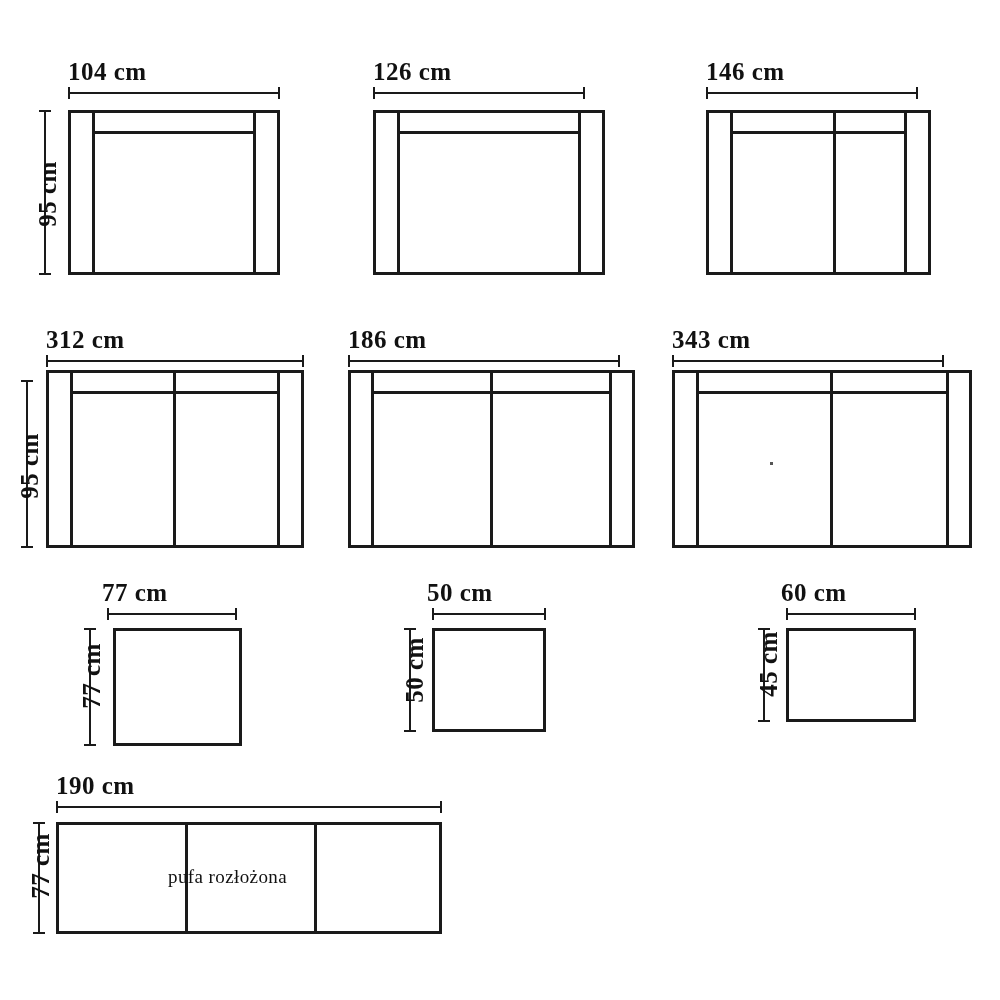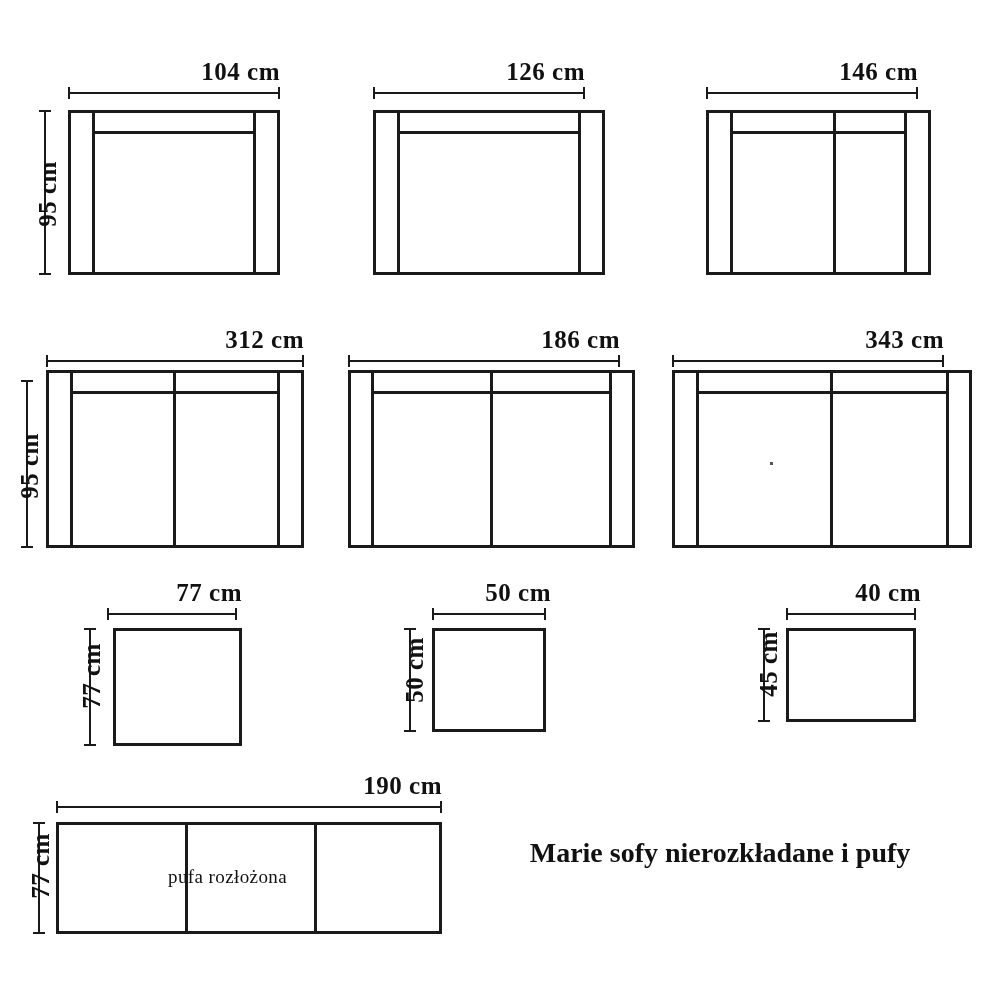--- a/index.html
+++ b/index.html
@@ -73,21 +73,21 @@
   }
   .dim-v .cap-t { top: 0; }
   .dim-v .cap-b { bottom: 0; }
 
   .label-h {
     position: absolute;
     font-weight: bold;
     font-size: 25px;
     letter-spacing: 0.5px;
     white-space: nowrap;
-    text-align: right;
+    text-align: left;
     font-family: "Liberation Serif", serif;
   }
   .label-v {
     position: absolute;
     font-weight: bold;
     font-size: 25px;
     letter-spacing: 0.5px;
     white-space: nowrap;
     transform-origin: 50% 50%;
     transform: rotate(-90deg);
@@ -247,21 +247,21 @@
     <div class="label-v" style="left:340px; top:656px; width:150px; text-align:center;">50 cm</div>
 
     <div class="box" style="left:432px; top:628px; width:114px; height:104px;"></div>
   </div>
 
   <div class="unit">
     <div class="dim-h" style="left:786px; top:613px; width:130px;">
       <span class="cap-l"></span>
         <span class="cap-r"></span>
     </div>
-    <div class="label-h" style="left:781px; top:579px; width:140px;">40 cm</div>
+    <div class="label-h" style="left:781px; top:579px; width:140px;">60 cm</div>
 
     <div class="dim-v" style="left:763px; top:628px; height:94px;">
       <span class="cap-t"></span>
         <span class="cap-b"></span>
     </div>
     <div class="label-v" style="left:694px; top:650px; width:150px; text-align:center;">45 cm</div>
 
     <div class="box" style="left:786px; top:628px; width:130px; height:94px;"></div>
   </div>
 
@@ -277,15 +277,14 @@
         <span class="cap-b"></span>
     </div>
     <div class="label-v" style="left:-34px; top:852px; width:150px; text-align:center;">77 cm</div>
 
     <div class="box" style="left:56px; top:822px; width:386px; height:112px;"></div>
     <div class="vline" style="left:185px; top:822px; height:112px;"></div>
     <div class="vline" style="left:314px; top:822px; height:112px;"></div>
     <div class="inner-label" style="left:168px; top:866px;">pufa rozłożona</div>
   </div>
 
-  <div class="caption" style="left:455px; top:835px; width:530px;">Marie sofy nierozkładane i pufy</div>
 
 </div>
 
 </body></html>

